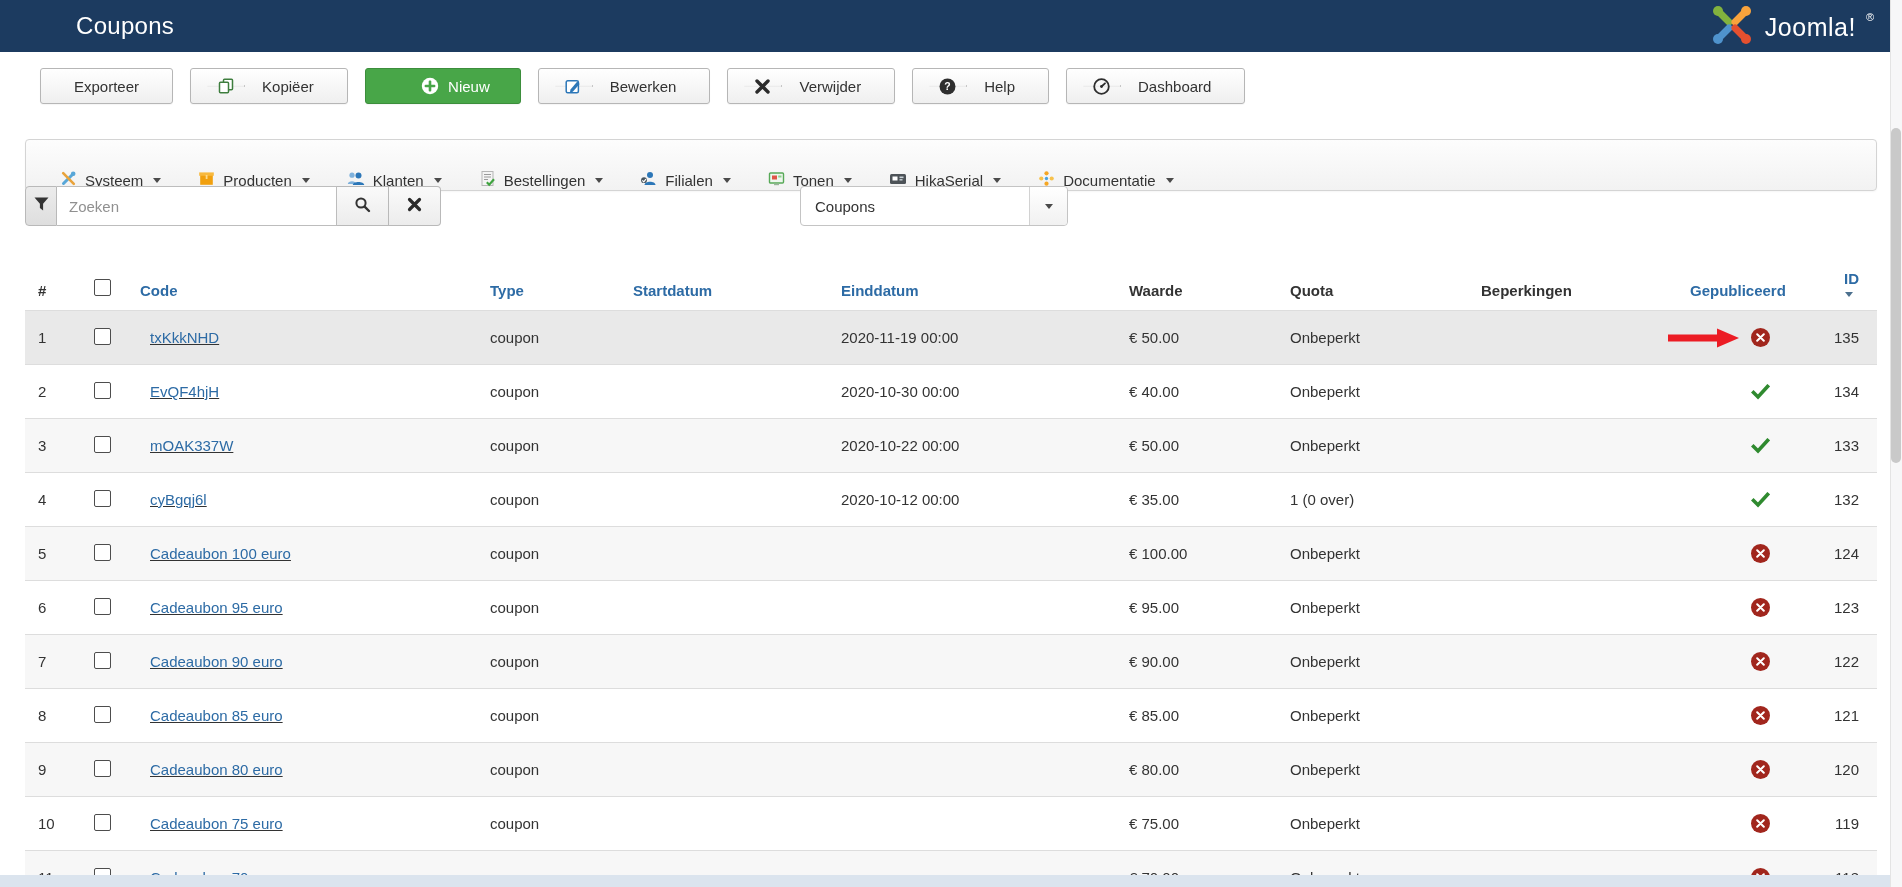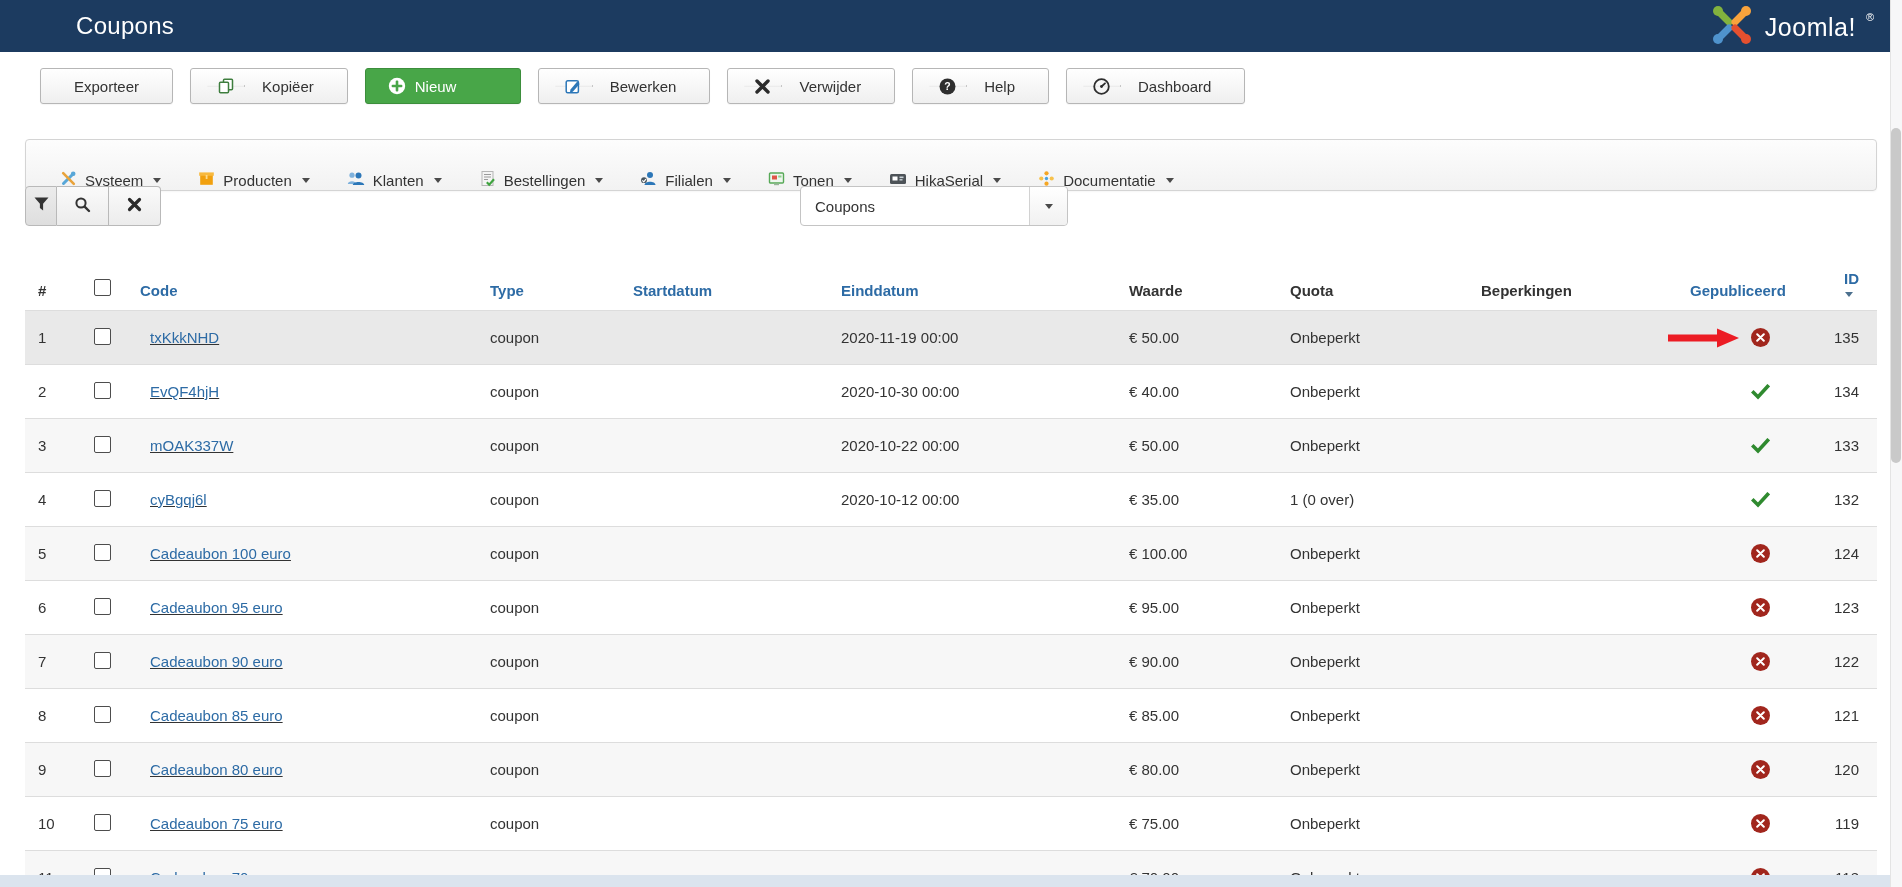--- a/index.html
+++ b/index.html
@@ -21,21 +21,21 @@
   .brand-reg{color:#fff; font-size:11px; align-self:flex-start; margin-top:9px;}
 
   
   .toolbar{position:absolute; left:40px; top:68px; display:flex; gap:17px;}
   .tbtn{display:inline-flex; align-items:stretch; height:36px; border:1px solid #b6b6b6; border-radius:3px;
     background:linear-gradient(#ffffff,#efefef); font-size:15px; color:#333; cursor:pointer; padding:16px;
     font-family:inherit; box-shadow:0 1px 1px rgba(0,0,0,.04);}
   .tbtn-icon{width:38px; display:flex; align-items:center; justify-content:center;
     background:linear-gradient(#f8f8f8,#e9e9e9); border-right:1px solid #c6c6c6; border-radius:3px 0 0 3px;}
   .tbtn-label{display:flex; align-items:center; padding:0 17px;}
-  .tbtn.success{background:var(--green); border-color:#3c8e3c; color:#fff; min-width:156px; justify-content:flex-start;}
+  .tbtn.success{background:var(--green); border-color:#3c8e3c; color:#fff; min-width:156px; justify-content:flex-end;}
   .tbtn.success .tbtn-icon{background:transparent; border-right:none; width:auto; padding-left:6px;}
   .tbtn.success .tbtn-label{padding:0 14px 0 9px;}
 
   
   .navbar{position:absolute; left:25px; top:139px; width:1852px; height:52px;
     border:1px solid #d4d4d4; border-radius:4px; background:linear-gradient(#fdfdfd,#f2f2f2);
     display:flex; align-items:flex-end; padding-left:34px; gap:37px; box-shadow:0 1px 2px rgba(0,0,0,.04);}
   .menu-item{display:flex; align-items:center; gap:8px; font-size:15px; color:#333; cursor:pointer;}
   .caret{display:inline-block; width:0; height:0; border-left:4.5px solid transparent;
     border-right:4.5px solid transparent; border-top:5px solid #4a4a4a; margin-left:2px;}
@@ -253,20 +253,21 @@
         <span class="caret"></span>
       </div>
     </div>
 
   <div class="search-group">
     <span class="sg-filter">
         <span><svg width="17" height="16" viewBox="0 0 17 16">
             <path d="M1.5 1.5 h14 l-5.4 6.2 v6.8 l-3.2 -2.4 v-4.4 Z" fill="#333"></path>
           </svg></span>
       </span>
+    <input class="sg-input" value="" placeholder="Zoeken" style="">
     <span class="sg-btn">
         <span><svg width="17" height="17" viewBox="0 0 17 17">
             <circle cx="7" cy="7" r="4.6" fill="none" stroke="#333" stroke-width="2"></circle>
             <path d="M10.6 10.6 L15 15" stroke="#333" stroke-width="2.4" stroke-linecap="round"></path>
           </svg></span>
       </span>
     <span class="sg-btn last">
         <span><svg width="15" height="15" viewBox="0 0 15 15">
             <path d="M2.5 2.5 L12.5 12.5 M12.5 2.5 L2.5 12.5" stroke="#2b2b2b" stroke-width="3.2" stroke-linecap="round"></path>
           </svg></span>

